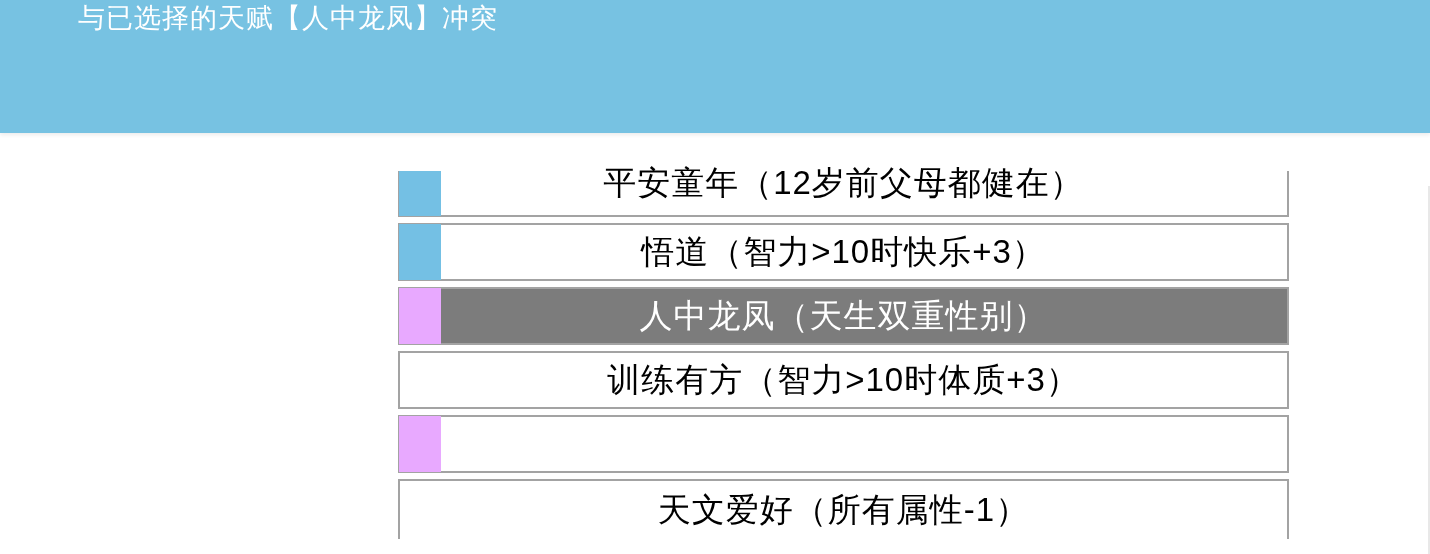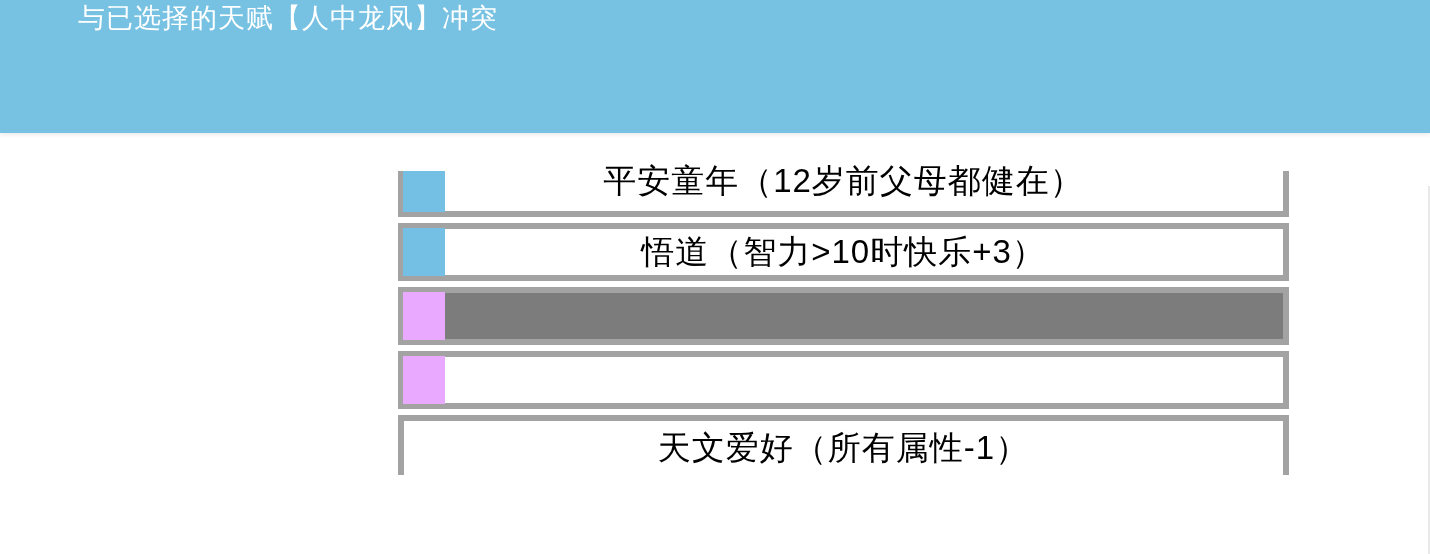--- a/index.html
+++ b/index.html
@@ -37,21 +37,21 @@
     .list-container {
       position: absolute;
       top: 171px;
       left: 398px;
       width: 891px;
     }
     .talent-item {
       position: relative;
       width: 100%;
       height: 58px;
-      border: 6px solid #a3a3a3;
+      border: 2px solid #a3a3a3;
       background: #ffffff;
       margin-bottom: 6px;
       display: flex;
       align-items: center;
       cursor: pointer;
     }
     .talent-item.selected {
       background: #7c7c7c;
     }
     .talent-item.selected .talent-text {
@@ -117,23 +117,27 @@
     <span class="talent-text">平安童年（12岁前父母都健在）</span>
   </div>
 
   <div class="talent-item">
     <div class="color-tag color-blue"></div>
     <span class="talent-text">悟道（智力&gt;10时快乐+3）</span>
   </div>
 
   <div class="talent-item selected">
     <div class="color-tag color-violet"></div>
+    <span class="talent-text">人中龙凤（天生双重性别）</span>
   </div>
 
 
+  <div class="talent-item">
+    <span class="talent-text">训练有方（智力&gt;10时体质+3）</span>
+  </div>
 
   <div class="talent-item">
     <div class="color-tag color-violet"></div>
   </div>
 
   <div class="talent-item last-partial">
     <span class="talent-text">天文爱好（所有属性-1）</span>
   </div>
 
 </div>

